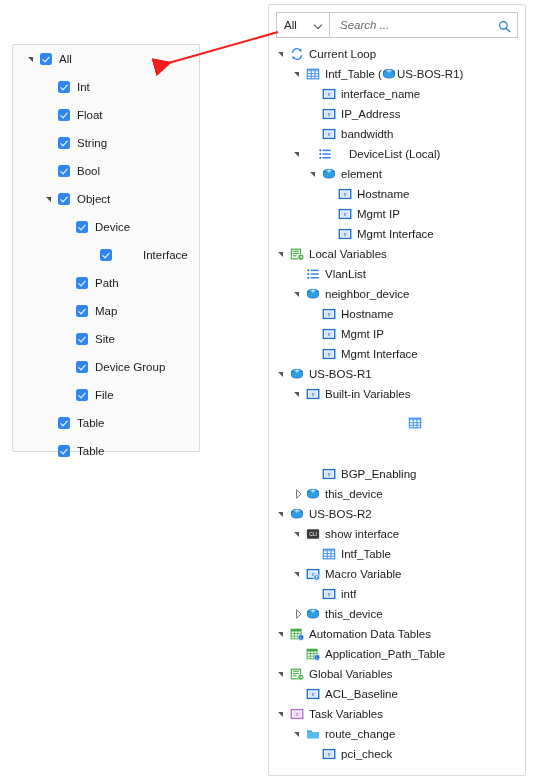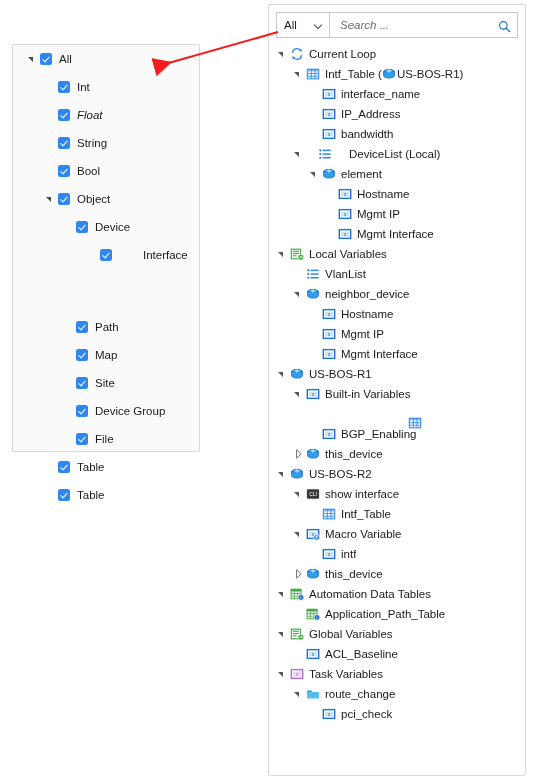--- a/index.html
+++ b/index.html
@@ -160,21 +160,21 @@
         <div class="cb-row" style="padding-left: 14px;">
           <span class="twisty open"></span>
           <span class="checkbox"></span>
           <span class="lbl">All</span>
         </div>
         <div class="cb-row" style="padding-left: 32px; text-align: right;">
           <span class="twisty none"></span>
           <span class="checkbox"></span>
           <span class="lbl">Int</span>
         </div>
-        <div class="cb-row" style="padding-left: 32px; font-style: italic;">
+        <div class="cb-row" style="padding-left: 32px;">
           <span class="twisty none"></span>
           <span class="checkbox"></span>
           <span class="lbl">Float</span>
         </div>
         <div class="cb-row" style="padding-left: 32px;">
           <span class="twisty none"></span>
           <span class="checkbox"></span>
           <span class="lbl">String</span>
         </div>
         <div class="cb-row" style="padding-left: 32px;">
@@ -190,21 +190,21 @@
         <div class="cb-row" style="padding-left: 50px;">
           <span class="twisty none"></span>
           <span class="checkbox"></span>
           <span class="lbl">Device</span>
         </div>
         <div class="cb-row" style="padding-left: 50px; gap: 24px;">
           <span class="twisty none"></span>
           <span class="checkbox"></span>
           <span class="lbl">Interface</span>
         </div>
-        <div class="cb-row" style="padding-left: 50px; margin-top: 44px;">
+        <div class="cb-row" style="padding-left: 50px;">
           <span class="twisty none"></span>
           <span class="checkbox"></span>
           <span class="lbl">Path</span>
         </div>
         <div class="cb-row" style="padding-left: 50px;">
           <span class="twisty none"></span>
           <span class="checkbox"></span>
           <span class="lbl">Map</span>
         </div>
         <div class="cb-row" style="padding-left: 50px;">
@@ -441,21 +441,21 @@
           <span class="ico"><svg viewBox="0 0 16 16" width="14" height="14">
               <rect x="1.5" y="2.5" width="13" height="11" fill="#ffffff" stroke="#2f86ef" stroke-width="1.2"></rect>
               <rect x="1.5" y="2.5" width="13" height="2.6" fill="#2f86ef" opacity="0.55"></rect>
               <line x1="6" y1="2.5" x2="6" y2="13.5" stroke="#2f86ef" stroke-width="1"></line>
               <line x1="10.3" y1="2.5" x2="10.3" y2="13.5" stroke="#2f86ef" stroke-width="1"></line>
               <line x1="1.5" y1="7.6" x2="14.5" y2="7.6" stroke="#2f86ef" stroke-width="1"></line>
               <line x1="1.5" y1="10.6" x2="14.5" y2="10.6" stroke="#2f86ef" stroke-width="1"></line>
             </svg></span>
           <span class="lbl">routeTable</span>
         </div>
-        <div class="node" style="padding-left: 40px;">
+        <div class="node" style="padding-left: 40px; margin-top: 40px;">
           <span class="tw none"></span>
           <span class="ico"><svg viewBox="0 0 16 16" width="14" height="14">
               <rect x="1.5" y="3" width="13" height="10" fill="#ffffff" stroke="#1a72d0" stroke-width="1.6"></rect>
               <rect x="3.5" y="5" width="9" height="6" fill="#cfe4fa"></rect>
               <text x="8" y="10.3" font-size="6" text-anchor="middle" fill="#1a72d0" font-family="Liberation Sans, sans-serif">x</text>
             </svg></span>
           <span class="lbl">BGP_Enabling</span>
         </div>
         <div class="node" style="padding-left: 24px;">
           <span class="tw"><svg viewBox="0 0 12 12" width="12" height="12">

